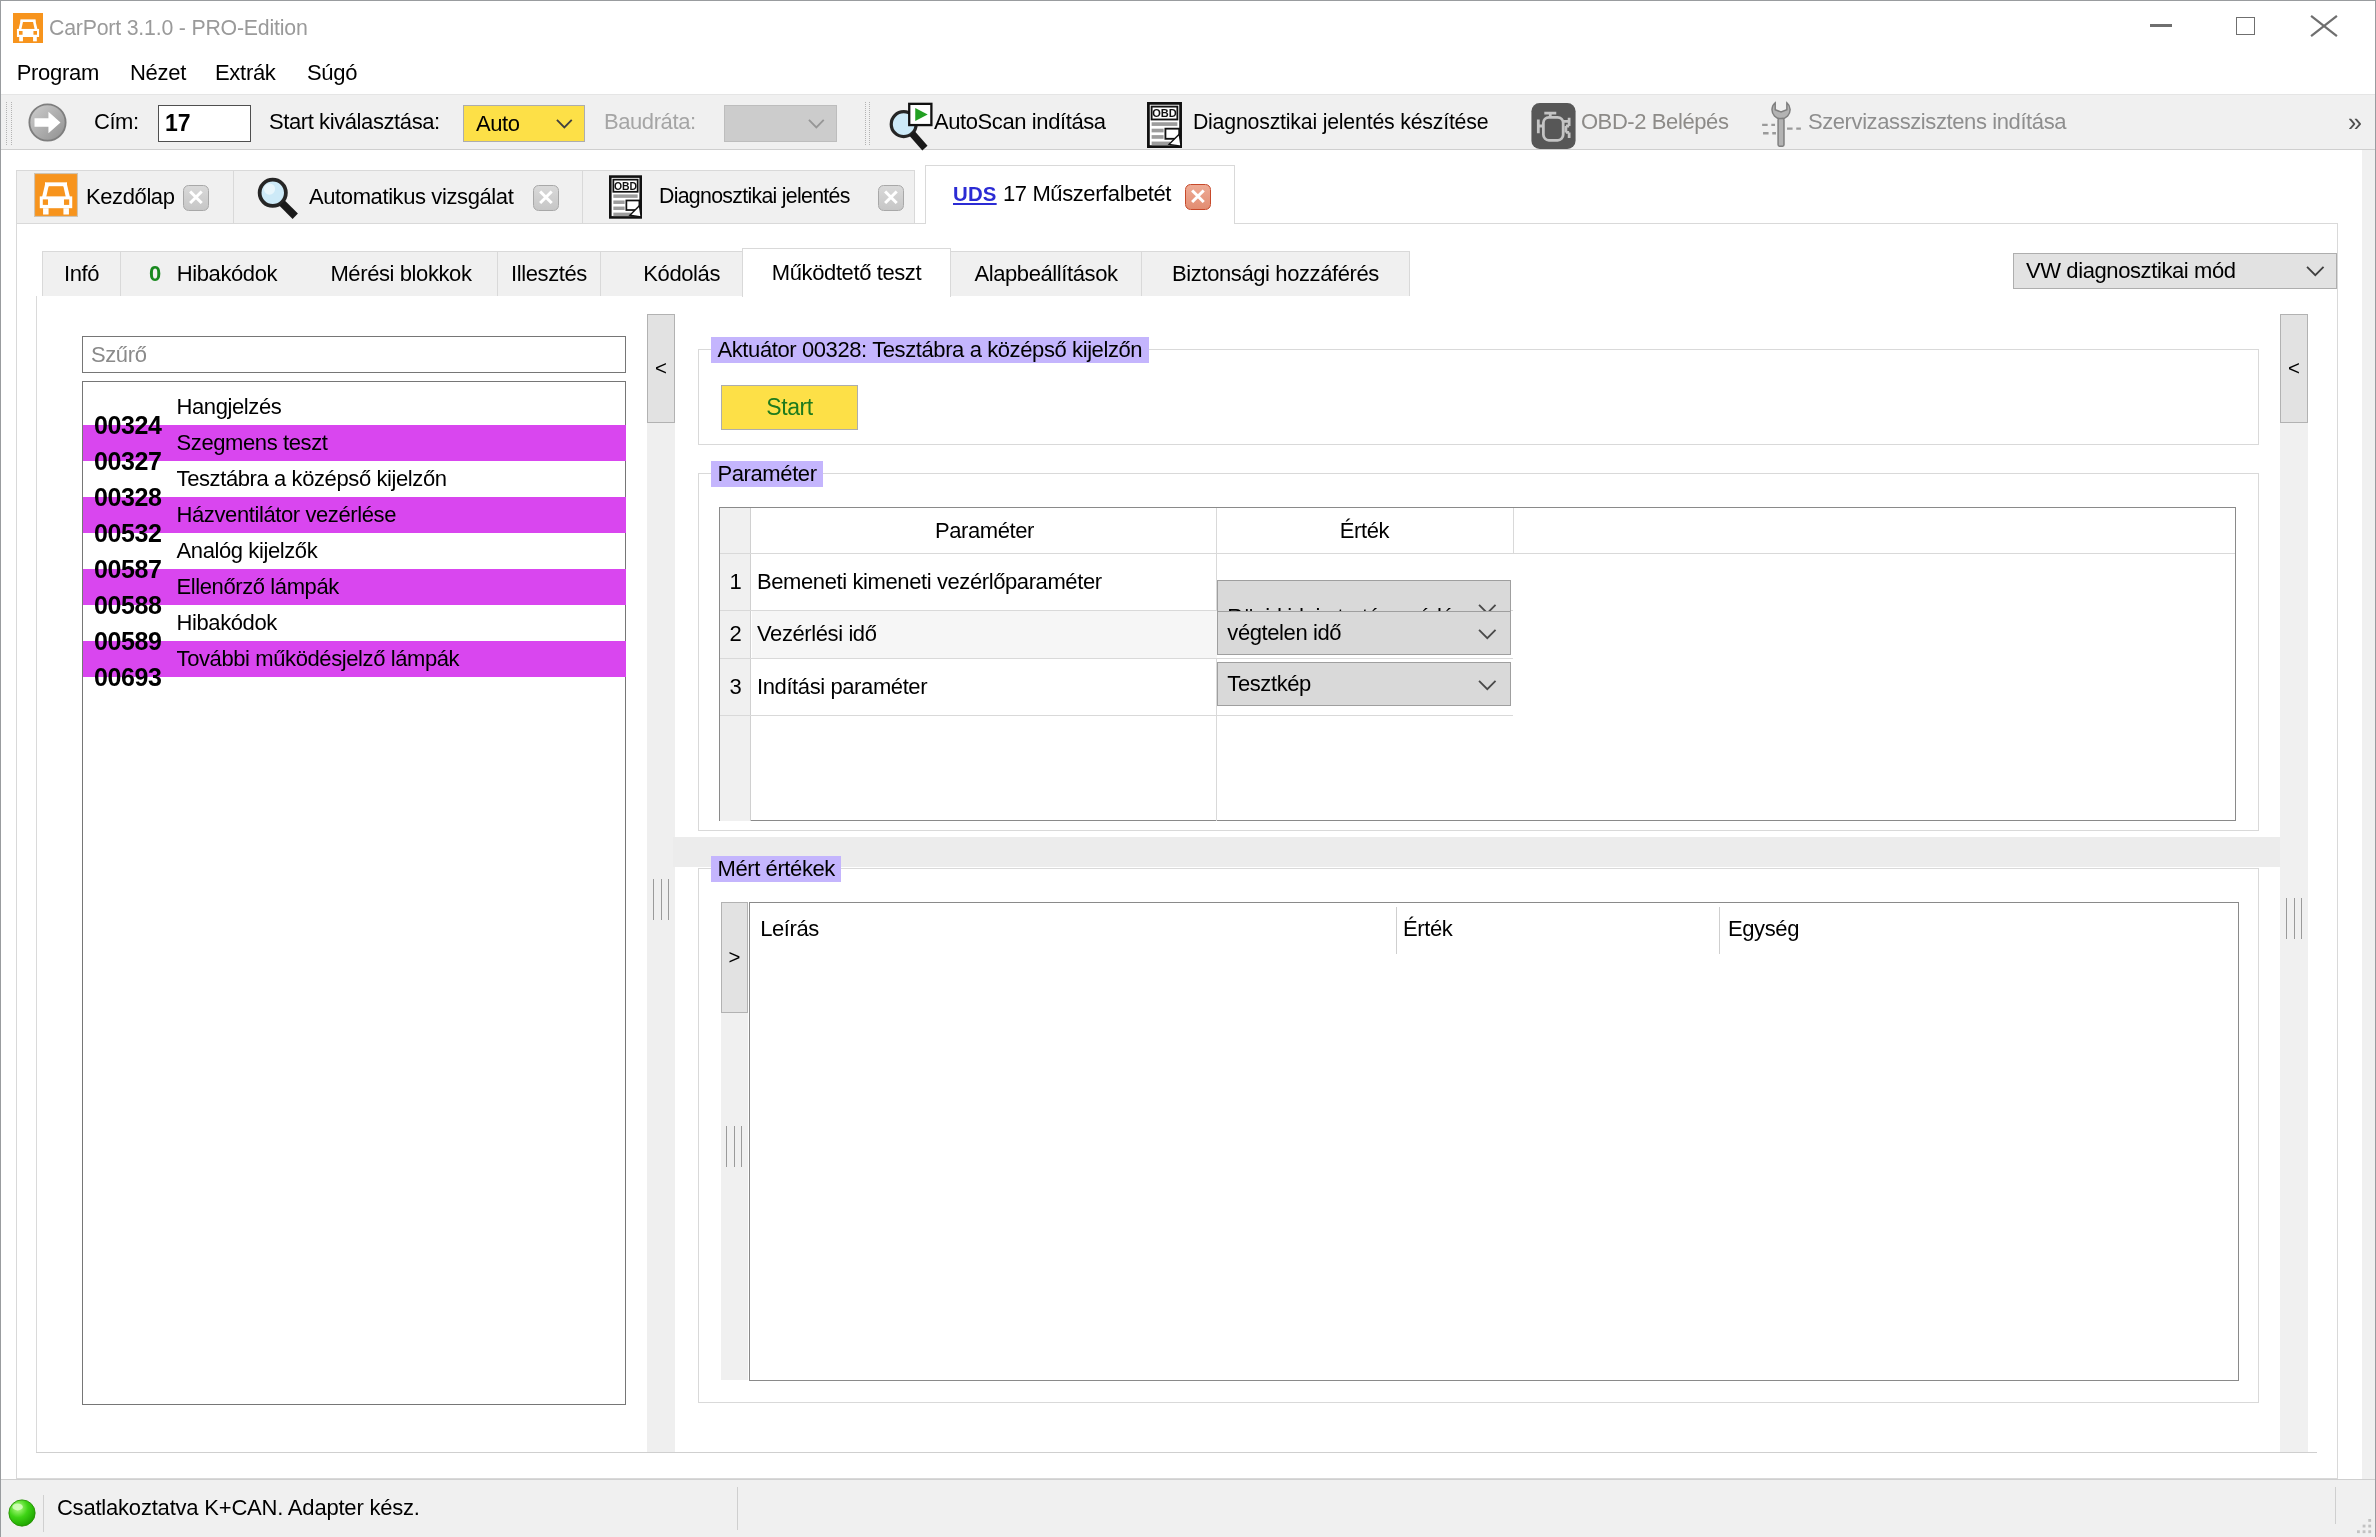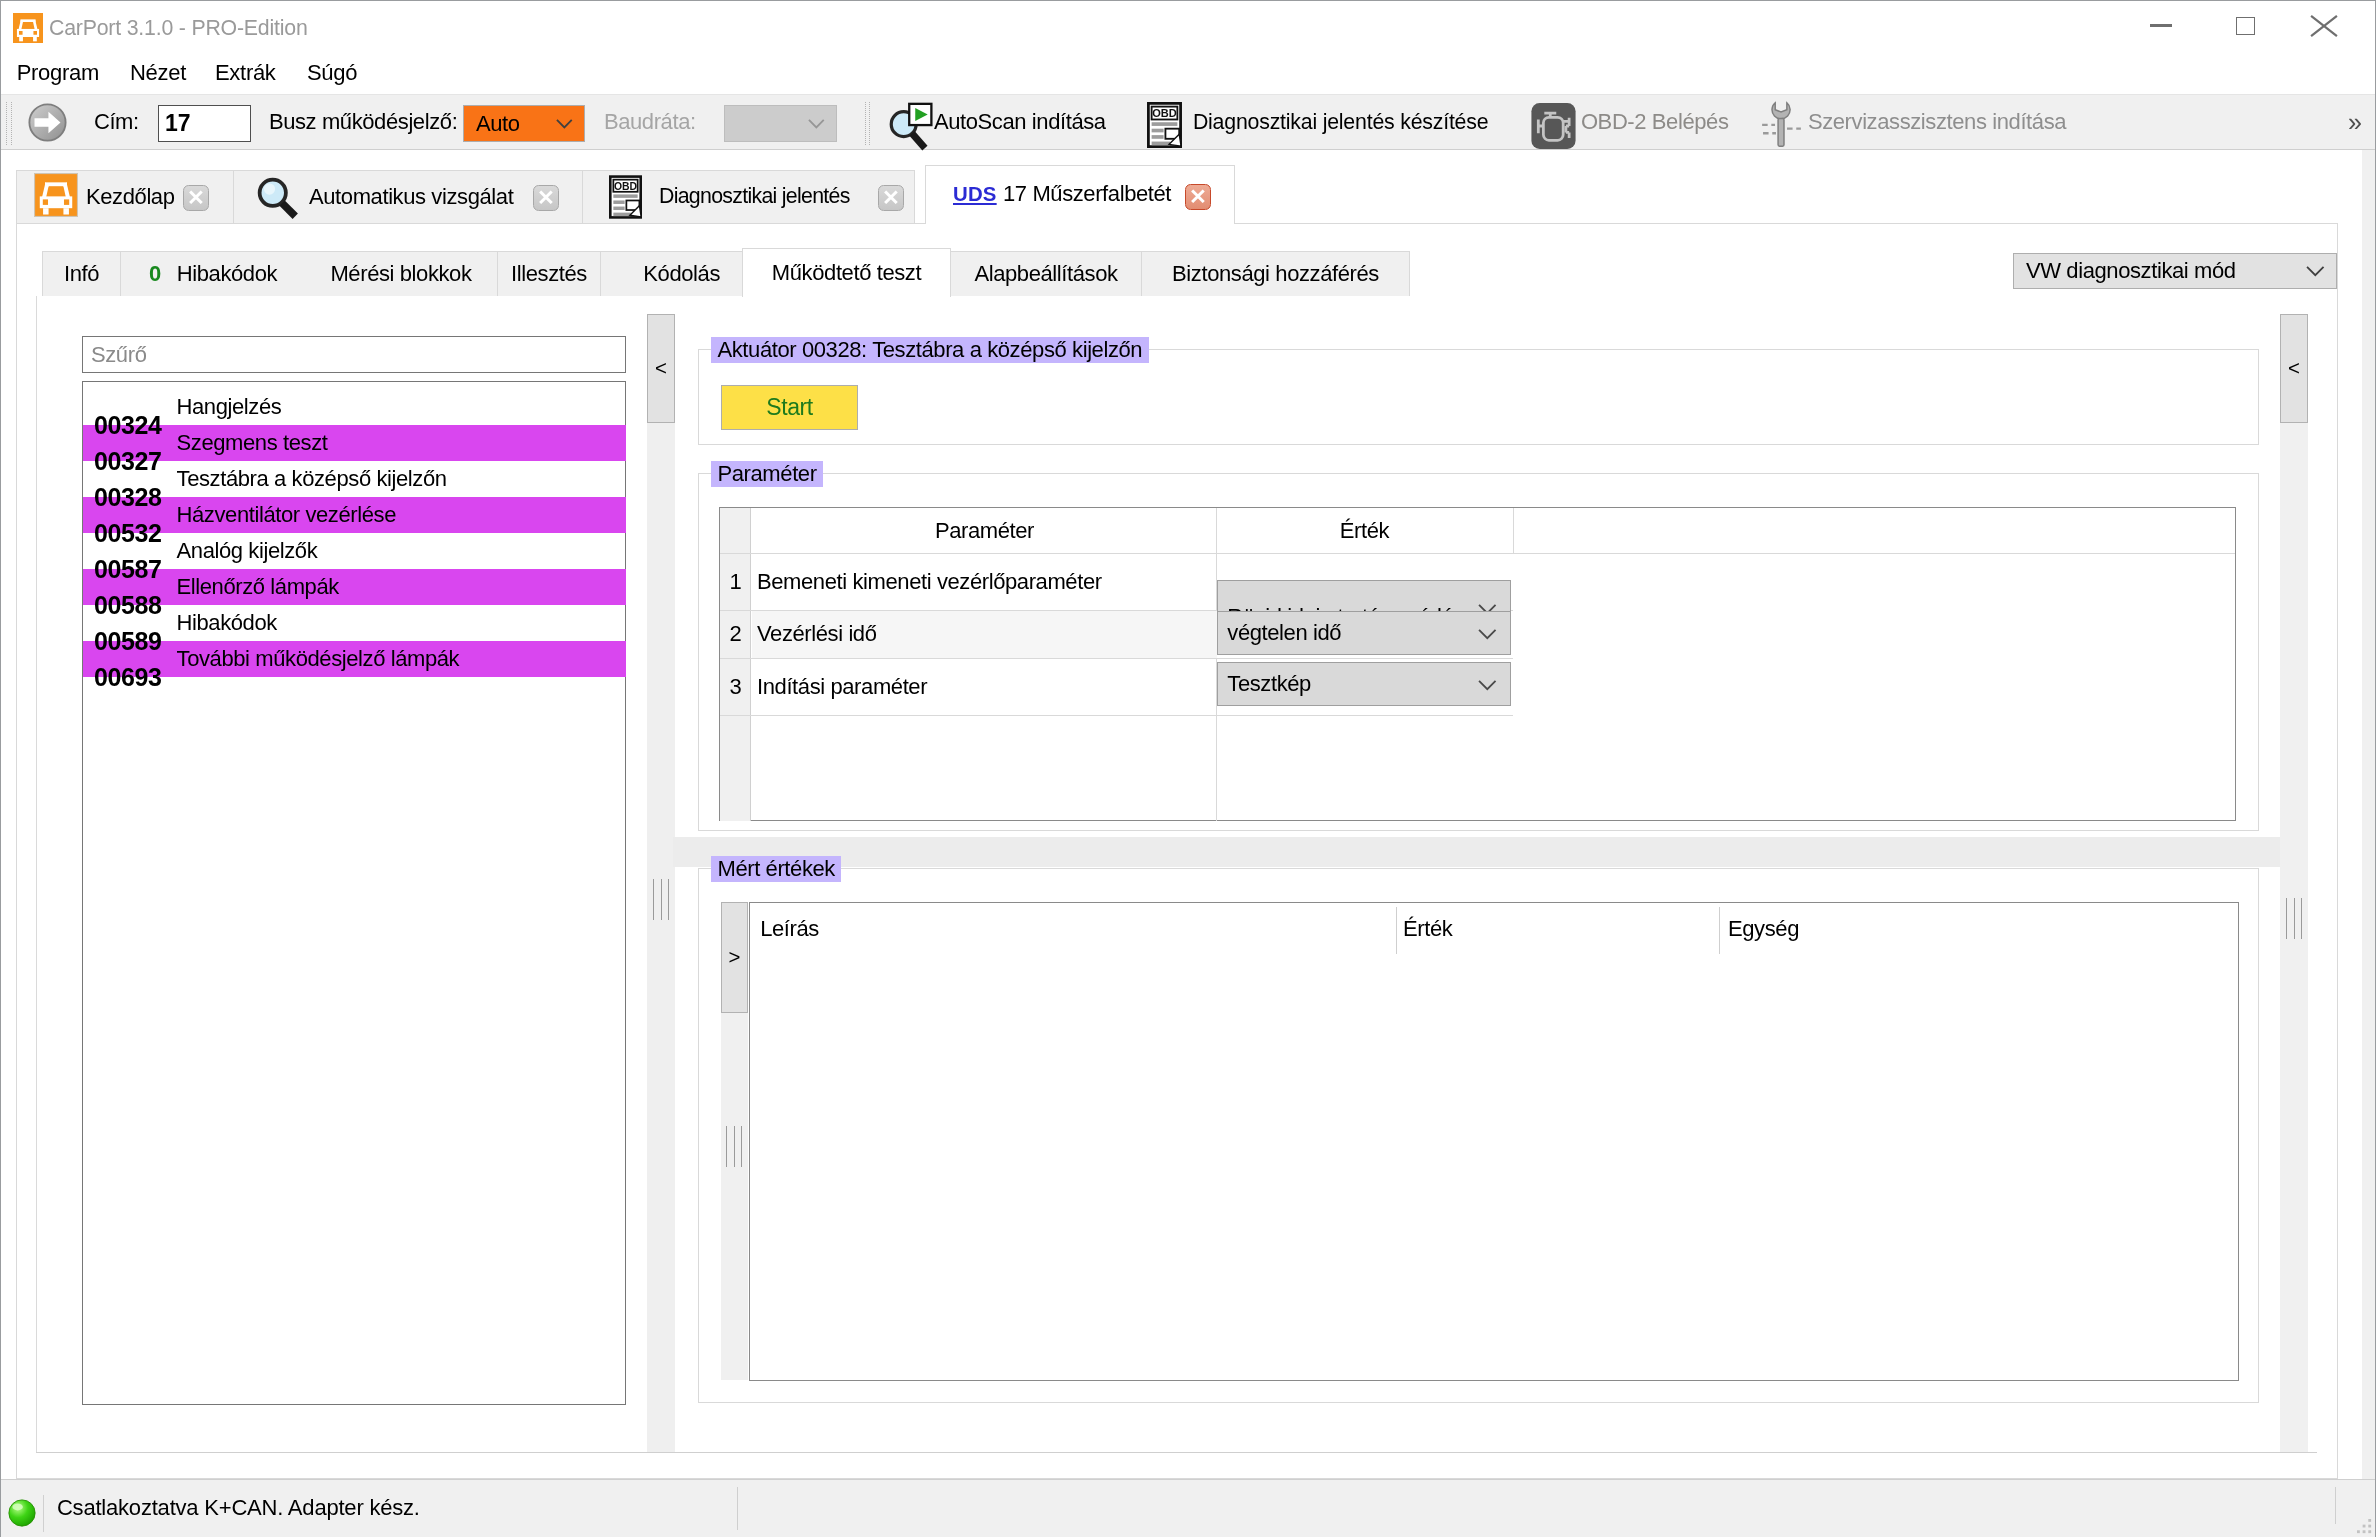--- a/index.html
+++ b/index.html
@@ -7,21 +7,21 @@
 body { font-family:"Liberation Sans", sans-serif; font-size:22px; color:#000; position:relative; overflow:hidden; }
 .abs { position:absolute; }
 .ctr { display:flex; align-items:center; }
 .cc { display:flex; align-items:center; justify-content:center; }
 #winborder { left:0; top:0; width:2376px; height:1538px; border:0.9px solid #999c9f; z-index:99; pointer-events:none; }
 
 #toolbar { left:0.9px; top:94px; width:2375px; height:56px; background:#f0f0f0; border-top:0.9px solid #e5e5e5; border-bottom:0.9px solid #cfcfcf; }
 .tbtext { position:absolute; top:0; height:54px; display:flex; align-items:center; letter-spacing:-0.4px; }
 .gray { color:#8e8e8e; }
 .vgrip { position:absolute; top:6.5px; height:43px; width:5.6px; border-left:1.9px dotted #b3b3b3; border-right:1.9px dotted #b3b3b3; }
-.combo { position:absolute; background:#f97316; border:0.9px solid #adadad; display:flex; align-items:center; }
+.combo { position:absolute; background:#fde047; border:0.9px solid #adadad; display:flex; align-items:center; }
 .combo .chev { position:absolute; right:11px; }
 
 .tab { position:absolute; top:170px; height:54px; background:#f0f0f0; border:0.9px solid #d9d9d9; border-bottom:none; }
 .xbtn { position:absolute; width:26px; height:26px; border-radius:5.6px; background:linear-gradient(#d9d9d9,#c6c6c6); border:1.9px solid #a8a8a8; color:#ffffff; font-weight:bold; font-size:21.3px; display:flex; align-items:center; justify-content:center; }
 .xbtn-red { background:linear-gradient(#eeab95,#e28d72); border:1.9px solid #c7492a; }
 
 #pagebox { left:16px; top:223px; width:2322px; height:1256px; border:0.9px solid #d9d9d9; background:#fff; }
 .stab { position:absolute; top:251px; height:45px; background:#f0f0f0; border:0.9px solid #d9d9d9; border-bottom:none; }
 .stabtext { display:flex; align-items:center; justify-content:center; height:100%; letter-spacing:-0.4px; }
 
@@ -77,21 +77,21 @@
     <stop offset="0" stop-color="#cfcfcf"></stop>
           <stop offset="1" stop-color="#8f8f8f"></stop>
    </linearGradient>
   </defs>
   <circle cx="21" cy="21" r="19.5" fill="url(#cg)" stroke="#7e7e7e" stroke-width="2"></circle>
   <path d="M7 16.5 L22 16.5 L22 9.5 L35 21 L22 32.5 L22 25.5 L7 25.5 Z" fill="#ffffff"></path>
  </svg>
  <div class="tbtext" style="left:93px">Cím:</div>
  <div class="abs" style="left:157px;top:10.2px;width:93px;height:37px;background:#fff;border:0.9px solid #4f4f4f"></div>
  <div class="abs ctr" style="left:164px;top:10.2px;height:37px;font-weight:bold;font-size:23px">17</div>
- <div class="tbtext" style="left:268px">Busz működésjelző:</div>
+ <div class="tbtext" style="left:268px">Start kiválasztása:</div>
  <div class="combo" style="left:462px;top:10.2px;width:122px;height:37px">
       <span style="margin-left:12px;letter-spacing:-0.4px">Auto</span>
   <svg class="chev" width="16.7" height="10.2" viewBox="0 0 18 11">
         <path d="M1 1 L9 9 L17 1" stroke="#404040" stroke-width="2" fill="none"></path>
       </svg>
  </div>
  <div class="tbtext gray" style="left:603px;color:#a5a5a5">Baudráta:</div>
  <div class="combo" style="left:723px;top:10.2px;width:113px;height:37px;background:#cccccc;border-color:#bdbdbd">
   <svg class="chev" width="16.7" height="10.2" viewBox="0 0 18 11">
         <path d="M1 1 L9 9 L17 1" stroke="#969696" stroke-width="2" fill="none"></path>

